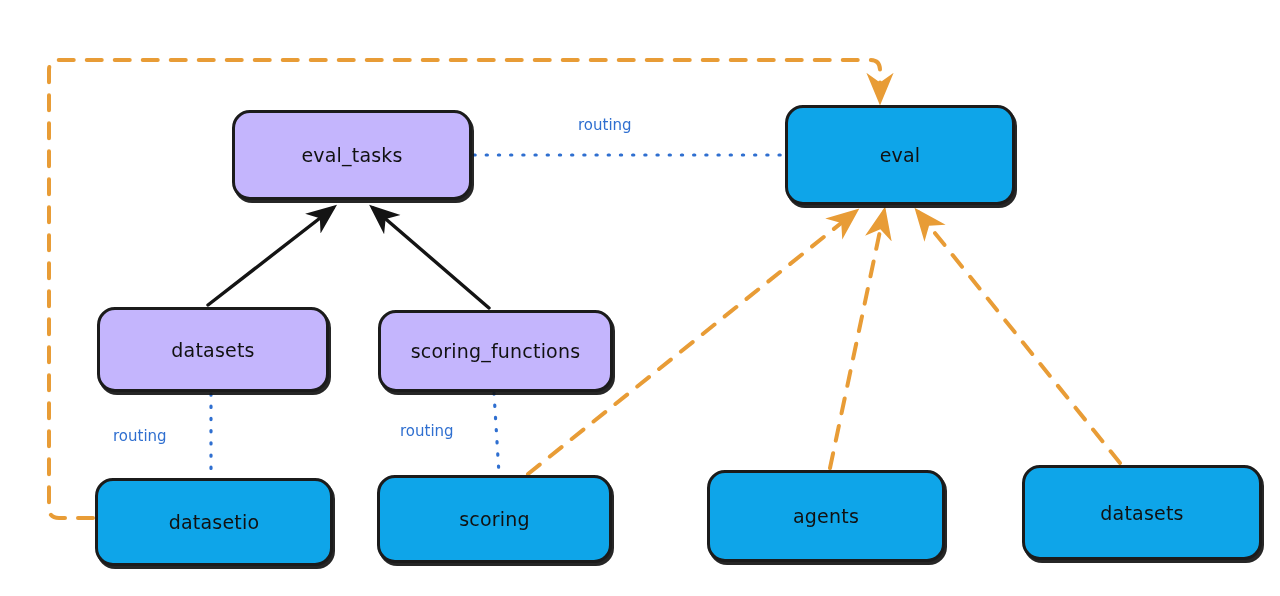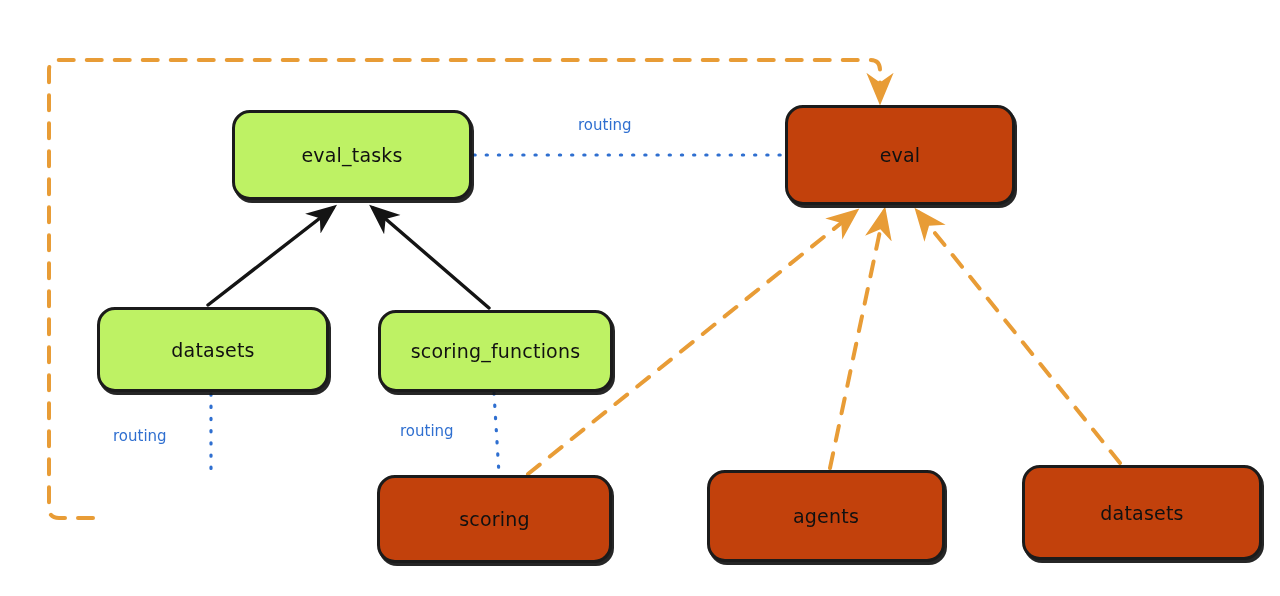--- a/index.html
+++ b/index.html
@@ -31,24 +31,24 @@
     position: absolute;
     box-sizing: border-box;
     border: 3px solid #1b1b1b;
     border-radius: 18px;
     display: flex;
     align-items: center;
     justify-content: center;
     box-shadow: 2px 3px 0 rgba(20,20,20,0.92);
   }
   .node.api {
-    background: #bef264;
+    background: #c4b5fd;
   }
   .node.provider {
-    background: #c2410c;
+    background: #0ea5e9;
   }
   .node-label {
     font-family: "DejaVu Sans", sans-serif;
     font-size: 19px;
     color: #111111;
     letter-spacing: 0.2px;
     text-align: center;
     white-space: nowrap;
     user-select: none;
   }
@@ -104,20 +104,23 @@
   </div>
 
   <div class="node api" style="left:97px; top:307px; width:232px; height:85px;">
     <span class="node-label">datasets</span>
   </div>
 
   <div class="node api" style="left:378px; top:310px; width:235px; height:82px;">
     <span class="node-label">scoring_functions</span>
   </div>
 
+  <div class="node provider" style="left:95px; top:478px; width:238px; height:88px;">
+    <span class="node-label">datasetio</span>
+  </div>
 
   <div class="node provider" style="left:377px; top:475px; width:235px; height:88px;">
     <span class="node-label">scoring</span>
   </div>
 
   <div class="node provider" style="left:707px; top:470px; width:238px; height:92px;">
     <span class="node-label">agents</span>
   </div>
 
   <div class="node provider" style="left:1022px; top:465px; width:240px; height:95px;">

